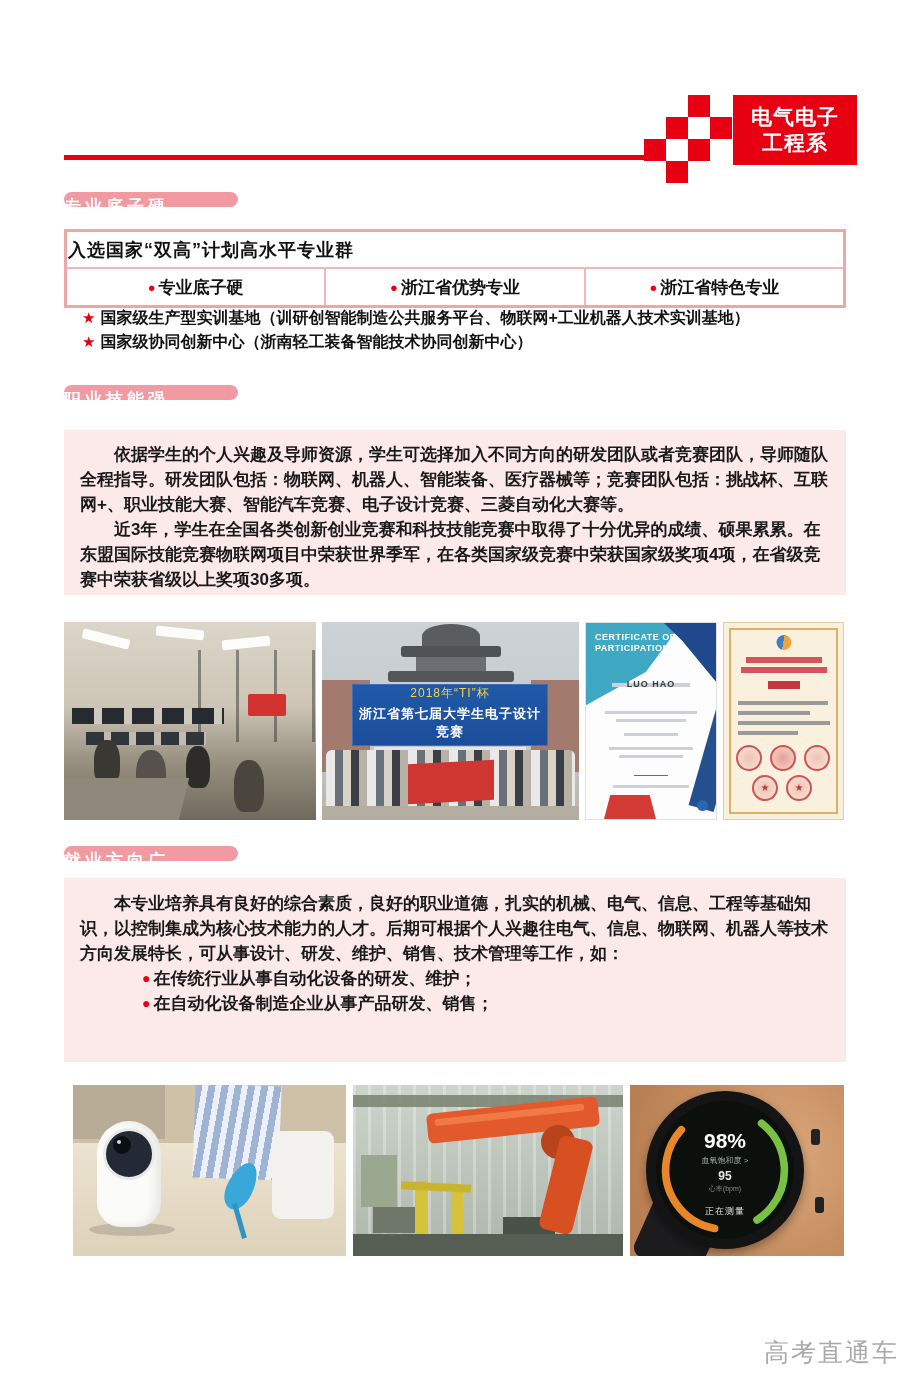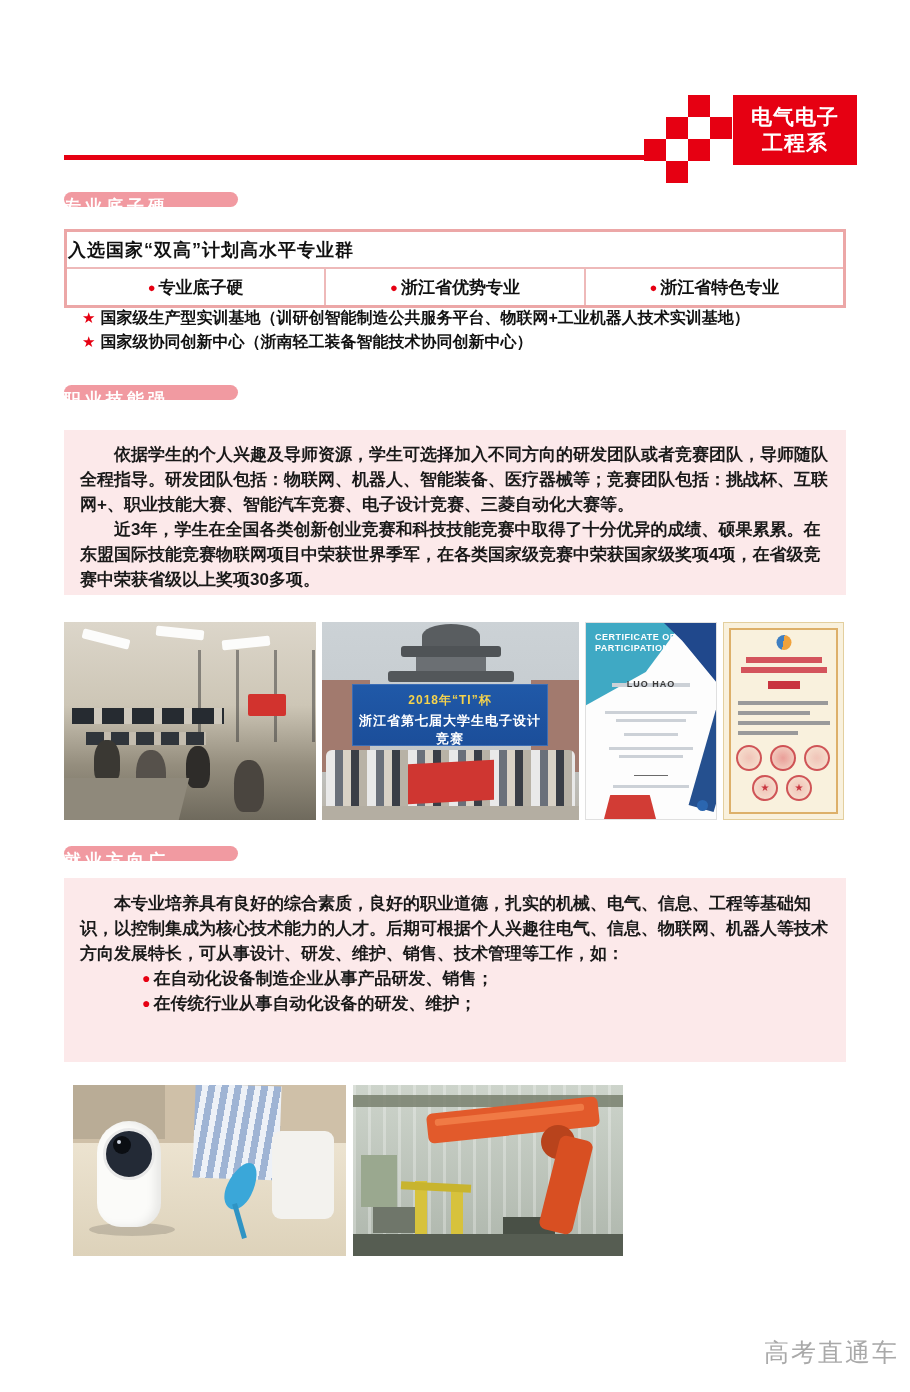--- a/index.html
+++ b/index.html
@@ -66,21 +66,21 @@
   .pb{width:257px;background:linear-gradient(180deg,#ccd2d6,#c3c9cd 60%,#b9b3a7);}
   .pb .dome{position:absolute;left:50%;top:2px;transform:translateX(-50%);width:58px;height:24px;
             background:#595d60;border-radius:50% 50% 8% 8%;}
   .pb .tier1{position:absolute;left:50%;top:24px;transform:translateX(-50%);width:100px;height:11px;background:#4f5356;border-radius:3px;}
   .pb .body1{position:absolute;left:50%;top:35px;transform:translateX(-50%);width:70px;height:14px;background:#6b6f73;}
   .pb .tier2{position:absolute;left:50%;top:49px;transform:translateX(-50%);width:126px;height:11px;background:#53575a;border-radius:3px;}
   .pb .bldgL{position:absolute;left:0;top:58px;width:48px;height:92px;background:#a27a6e;}
   .pb .bldgR{position:absolute;right:0;top:58px;width:48px;height:92px;background:#a27a6e;}
   .pb .banner{position:absolute;left:30px;top:62px;width:196px;height:62px;text-align:center;
               background:linear-gradient(180deg,#2059a8,#1b4e9a);border:1px solid #3c6db5;box-sizing:border-box;}
-  .pb .bl1{color:#f5d34d;font-size:12px;font-weight:700;margin-top:7px;letter-spacing:1px;}
+  .pb .bl1{color:#f5d34d;font-size:12px;font-weight:400;margin-top:0;letter-spacing:1px;}
   .pb .bl2{color:#fff;font-size:13px;font-weight:800;margin-top:3px;letter-spacing:1px;}
   .pb .bl3{width:152px;height:5px;background:rgba(255,255,255,.55);margin:6px auto 0;}
   .pb .crowd{position:absolute;bottom:14px;left:4px;right:4px;height:56px;border-radius:6px 6px 0 0;
              background:repeating-linear-gradient(90deg,#e9e9e9 0 9px,#6a707a 9px 17px,#d9d2c6 17px 25px,#3a3e46 25px 33px,#b8b2a6 33px 41px);}
   .pb .flag{position:absolute;left:50%;bottom:18px;transform:translateX(-50%) skewY(-3deg);
             width:86px;height:40px;background:#cf3631;}
   .pb .ground{position:absolute;bottom:0;left:0;right:0;height:14px;background:#b4aea2;}
 
   
   .pc{width:132px;background:#fdfdfd;border:1px solid #e0e0e0;box-sizing:border-box;}
@@ -268,22 +268,22 @@
       <span class="seal" style="left:80px;top:122px;"></span>
       <span class="seal" style="left:28px;top:152px;">★</span>
       <span class="seal" style="left:62px;top:152px;">★</span>
     </div>
   </div>
 
   <div class="badge b3">就业方向广</div>
 
   <div class="pink-block pb2">
     <p>本专业培养具有良好的综合素质，良好的职业道德，扎实的机械、电气、信息、工程等基础知识，以控制集成为核心技术能力的人才。后期可根据个人兴趣往电气、信息、物联网、机器人等技术方向发展特长，可从事设计、研发、维护、销售、技术管理等工作，如：</p>
+    <div class="bullet"><span class="dot">●</span><span>在传统行业从事自动化设备的研发、维护；</span></div>
     <div class="bullet"><span class="dot">●</span><span>在自动化设备制造企业从事产品研发、销售；</span></div>
-    <div class="bullet"><span class="dot">●</span><span>在传统行业从事自动化设备的研发、维护；</span></div>
   </div>
 
   <div class="photo-row row2">
 
     <div class="photo pe">
       <span class="box"></span>
       <span class="books"></span>
       <span class="can"></span>
       <span class="fan"></span>
       <span class="fanstem"></span>
@@ -305,16 +305,34 @@
       <span class="blockA"></span>
       <span class="blockB"></span>
       <span class="floor"></span>
       <span class="shoulder">
           <i></i>
         </span>
       <span class="joint"></span>
       <span class="forearm"></span>
     </div>
 
+    <div class="photo pg">
+      <span class="strap"></span>
+      <div class="case">
+        <div class="faceG">
+          <svg width="138" height="138" viewBox="0 0 100 100">
+            <circle cx="50" cy="50" r="43" fill="none" stroke="#e8872a" stroke-width="5.5" stroke-linecap="round" stroke-dasharray="92 178" transform="rotate(100 50 50)"></circle>
+            <circle cx="50" cy="50" r="43" fill="none" stroke="#7ac043" stroke-width="5.5" stroke-linecap="round" stroke-dasharray="82 188" transform="rotate(-52 50 50)"></circle>
+          </svg>
+          <div class="t-pct">98%</div>
+          <div class="t-l1">血氧饱和度 &gt;</div>
+          <div class="t-v2">95</div>
+          <div class="t-l2">心率(bpm)</div>
+          <div class="t-st">正在测量</div>
+        </div>
+      </div>
+      <span class="btn" style="right:24px;top:44px;"></span>
+      <span class="btn" style="right:20px;top:112px;"></span>
+    </div>
   </div>
 
   <div class="watermark">高考直通车</div>
 </div>
 
 </body></html>

